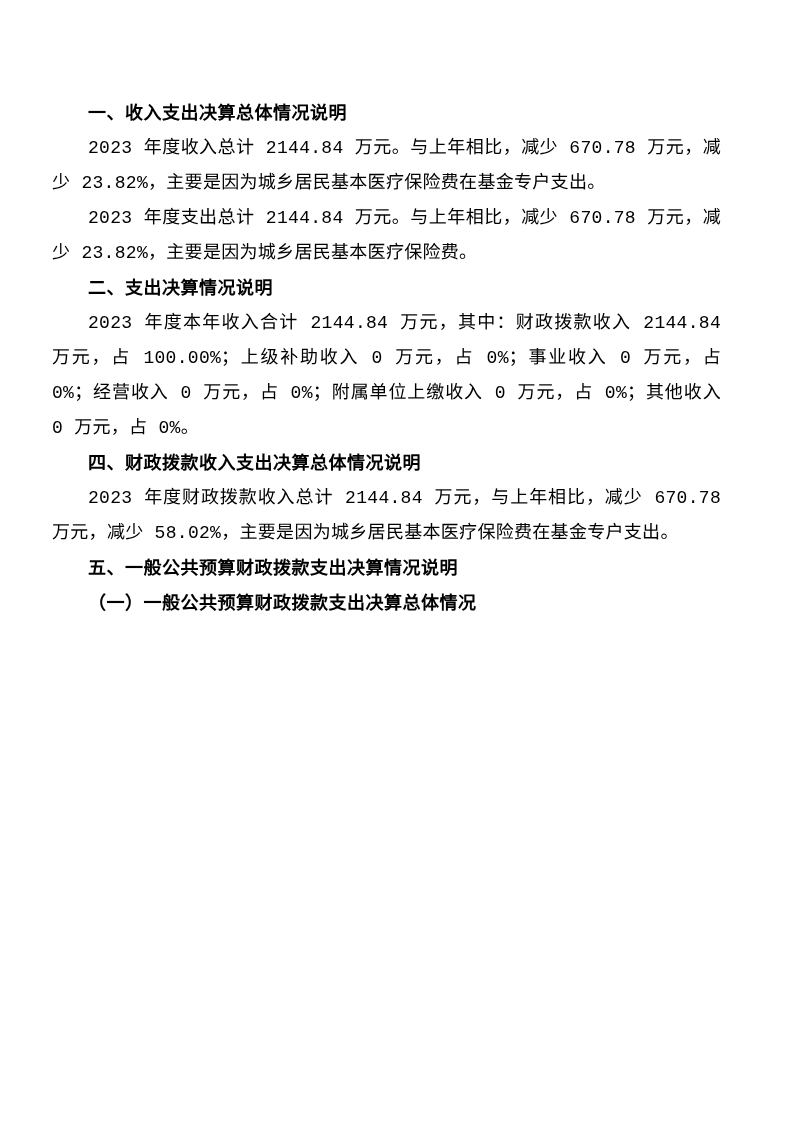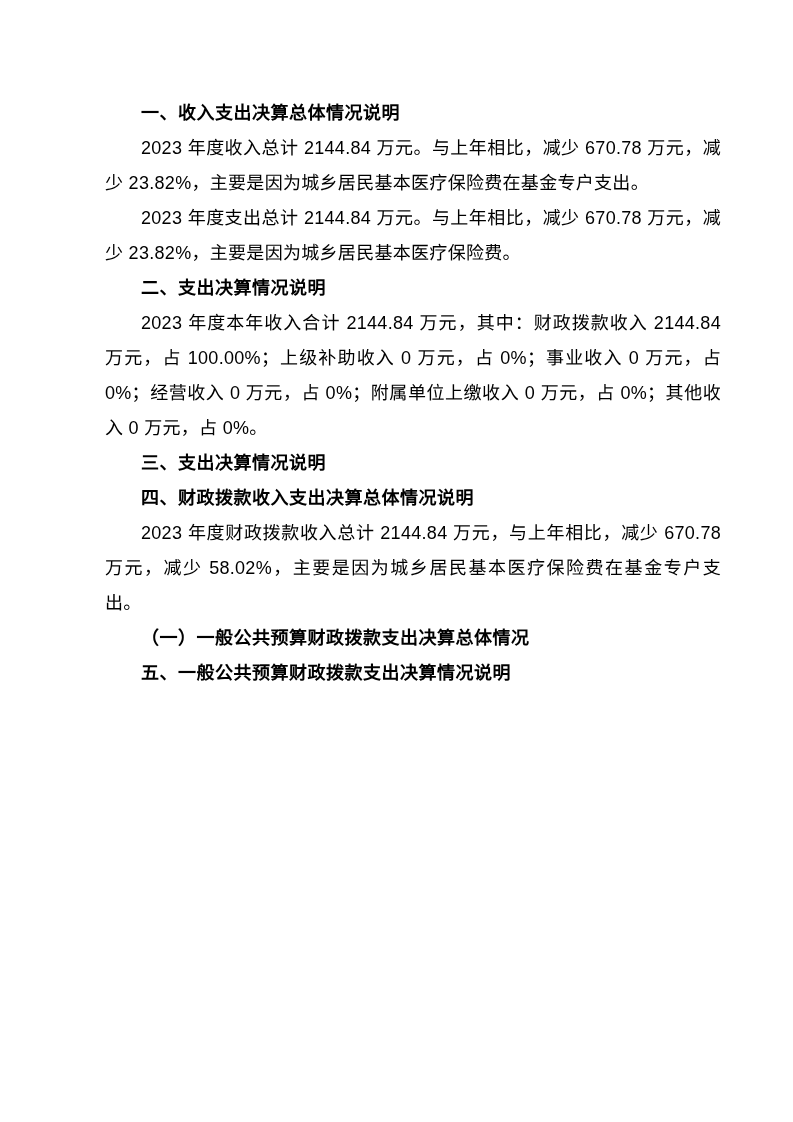--- a/index.html
+++ b/index.html
@@ -8,58 +8,57 @@
     background: #ffffff;
   }
   .page {
     position: relative;
     box-sizing: border-box;
     width: 793px;
     height: 1122px;
     margin: 0 auto;
     background: #ffffff;
     color: #000000;
-    padding: 96px 72px 0 105px;
+    padding: 96px 72px 0 52px;
     overflow: hidden;
   }
   .heading {
     margin: 0;
     font-family: "Liberation Sans", "DejaVu Sans", sans-serif;
     font-weight: bold;
     font-size: 18px;
     line-height: 35px;
     text-indent: 2em;
     color: #000000;
     letter-spacing: 0.5px;
   }
   .para {
     margin: 0;
-    font-family: Liberation Sans, sans-serif;
+    font-family: Liberation Mono, monospace;
     font-size: 18px;
     line-height: 35px;
     text-align: justify;
     text-indent: 2em;
     color: #000000;
     letter-spacing: 0.3px;
   }
 </style>
 </head>
 <body>
 
 <div class="page">
 
   <h2 class="heading">一、收入支出决算总体情况说明</h2>
   <p class="para">2023 年度收入总计 2144.84 万元。与上年相比，减少 670.78 万元，减少 23.82%，主要是因为城乡居民基本医疗保险费在基金专户支出。</p>
   <p class="para">2023 年度支出总计 2144.84 万元。与上年相比，减少 670.78 万元，减少 23.82%，主要是因为城乡居民基本医疗保险费。</p>
 
   <h2 class="heading">二、支出决算情况说明</h2>
   <p class="para">2023 年度本年收入合计 2144.84 万元，其中：财政拨款收入 2144.84 万元，占 100.00%；上级补助收入 0 万元，占 0%；事业收入 0 万元，占 0%；经营收入 0 万元，占 0%；附属单位上缴收入 0 万元，占 0%；其他收入 0 万元，占 0%。</p>
 
-  <h2 class="heading">三、支出决算情况说明</h2>
 
   <h2 class="heading">四、财政拨款收入支出决算总体情况说明</h2>
   <p class="para">2023 年度财政拨款收入总计 2144.84 万元，与上年相比，减少 670.78 万元，减少 58.02%，主要是因为城乡居民基本医疗保险费在基金专户支出。</p>
 
+  <h2 class="heading">五、一般公共预算财政拨款支出决算情况说明</h2>
+
   <h2 class="heading">（一）一般公共预算财政拨款支出决算总体情况</h2>
-
-  <h2 class="heading">五、一般公共预算财政拨款支出决算情况说明</h2>
 
 </div>
 
 </body></html>

